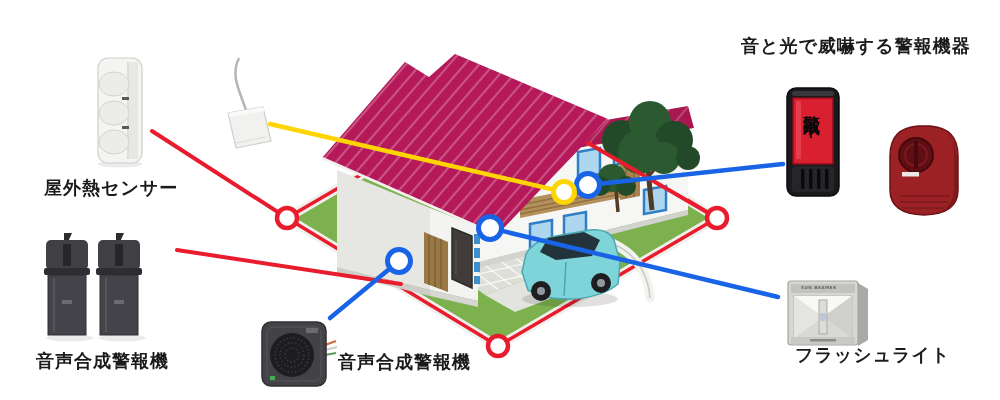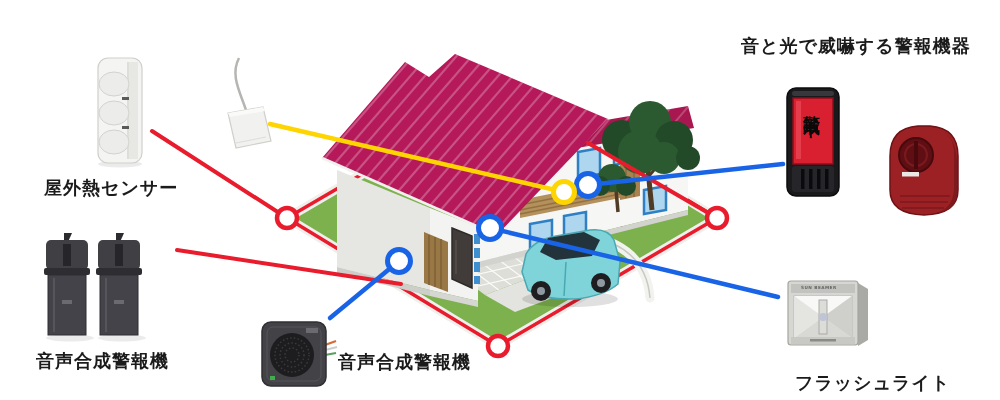--- a/index.html
+++ b/index.html
@@ -292,16 +292,16 @@
       <rect x="791" y="337" width="64" height="7" fill="#c8c8c4"></rect>
       <rect x="810" y="339" width="26" height="2.5" fill="#8a8a86"></rect>
     </g>
   </g>
 </svg>
 
 <div class="lbl" style="left:44px;top:177px">屋外熱センサー</div>
 <div class="lbl" style="left:36px;top:350px">音声合成警報機</div>
 <div class="lbl" style="left:338px;top:351px">音声合成警報機</div>
 <div class="lbl" style="left:741px;top:35px">音と光で威嚇する警報機器</div>
-<div class="lbl" style="left:795px;top:372px">フラッシュライト</div>
+<div class="lbl" style="left:795px;top:344px">フラッシュライト</div>
 <div class="keikai">警戒中</div>
 <div class="brand">SUN BEAMER</div>
 </div>
 
 </body></html>

